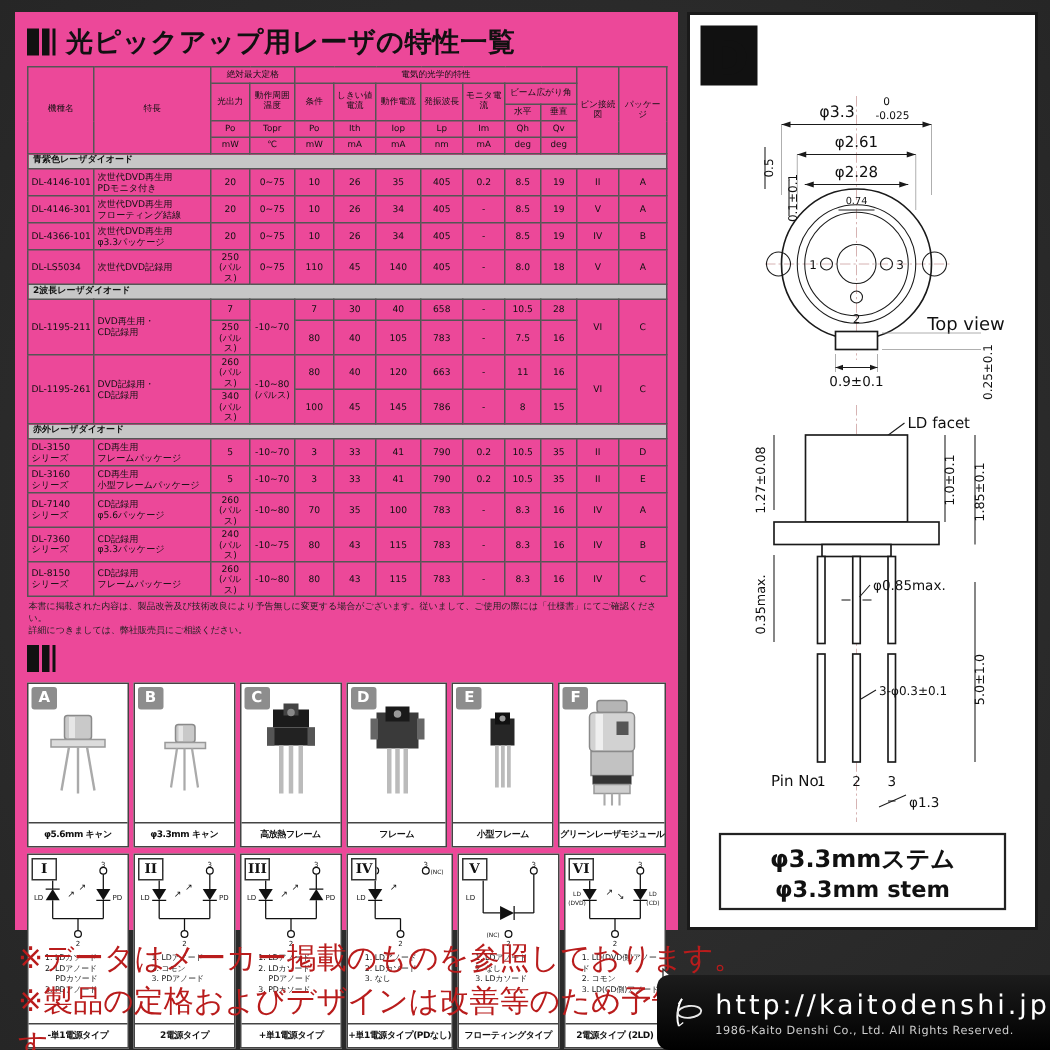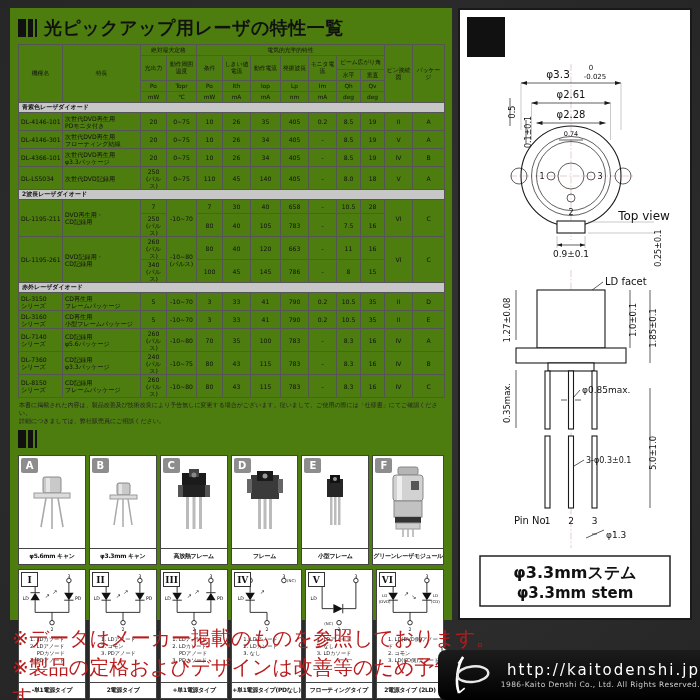--- a/index.html
+++ b/index.html
@@ -2,21 +2,21 @@
 <html><head>
 <meta charset="utf-8">
 <style>
   html,body{margin:0;padding:0;}
   body{
     width:700px;height:700px;position:relative;overflow:hidden;
     background:radial-gradient(ellipse at center,#343434 0%,#262626 100%);
     font-family:"DejaVu Sans",sans-serif;color:#111;
   }
   
-  .panel-left{position:absolute;left:10px;top:8px;width:442px;height:612px;background:#4d7c0f;padding:5px 8px;box-sizing:border-box;}
+  .panel-left{position:absolute;left:10px;top:8px;width:442px;height:612px;background:#ec4899;padding:5px 8px;box-sizing:border-box;}
   .panel-right{position:absolute;left:458px;top:8px;width:234px;height:612px;background:#fff;}
   
   .heading{display:flex;align-items:center;height:26px;margin:2px 0 3px 0;}
   .hicon{display:inline-flex;align-items:stretch;height:18px;margin-right:5px;}
   .hicon i{display:inline-block;background:#111;margin-right:2px;}
   .hicon i:nth-child(1){width:8px;} .hicon i:nth-child(2){width:5px;} .hicon i:nth-child(3){width:2px;}
   .htext{font-size:18px;font-weight:bold;letter-spacing:0.5px;}
   
   table.spec{border-collapse:collapse;table-layout:fixed;width:426px;}
   table.spec th,table.spec td{
@@ -57,21 +57,21 @@
   .ext{stroke:#888;stroke-width:0.45;}
   .cl{stroke:#c89a9a;stroke-width:0.5;stroke-dasharray:7 2 1.5 2;}
   .ah{fill:#1a1a1a;}
   .pw{stroke:#111;stroke-width:0.9;fill:none;}
   .pf{fill:#111;}
   
   .footer-notes{position:absolute;left:12px;top:624px;color:#b91c1c;font-size:20px;line-height:1.45;}
   .logobar{position:absolute;left:438px;top:650px;width:262px;height:50px;background:linear-gradient(#1c1c1c,#000);
     border-radius:8px 0 0 8px;display:flex;align-items:center;padding-left:8px;box-sizing:border-box;}
   .logotext{margin-left:6px;}
-  .logo-url{color:#fff;font-size:15px;letter-spacing:2px;white-space:nowrap;text-align:right;}
+  .logo-url{color:#fff;font-size:18px;letter-spacing:2px;white-space:nowrap;text-align:right;}
   .logo-sub{color:#cfcfcf;font-size:7.5px;letter-spacing:0.4px;margin-top:1px;white-space:nowrap;}
   .cursor{position:absolute;left:440px;top:645px;}
 </style>
 </head>
 <body>
 
 <div class="panel-left">
 
   <div class="heading">
     <span class="hicon">

